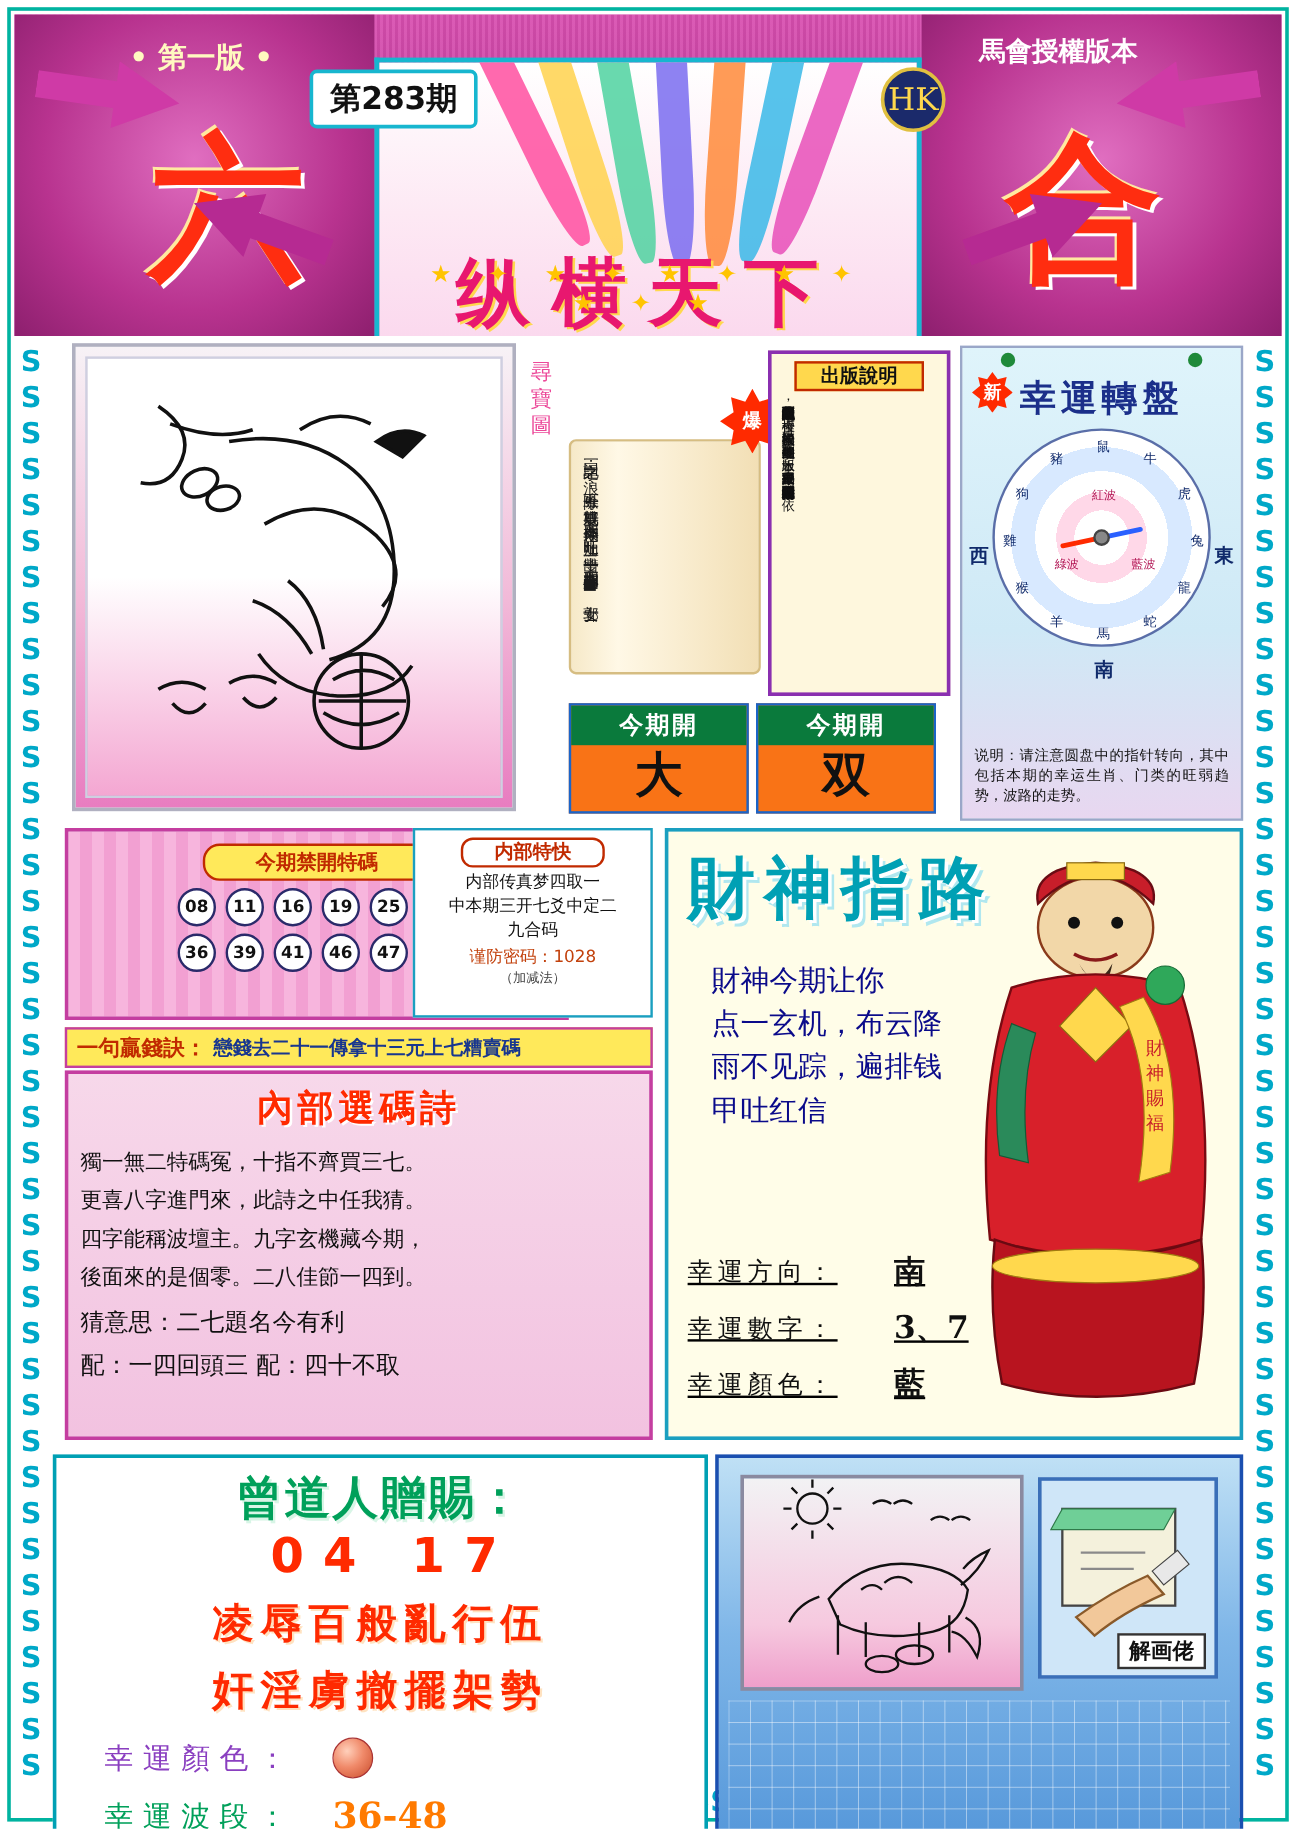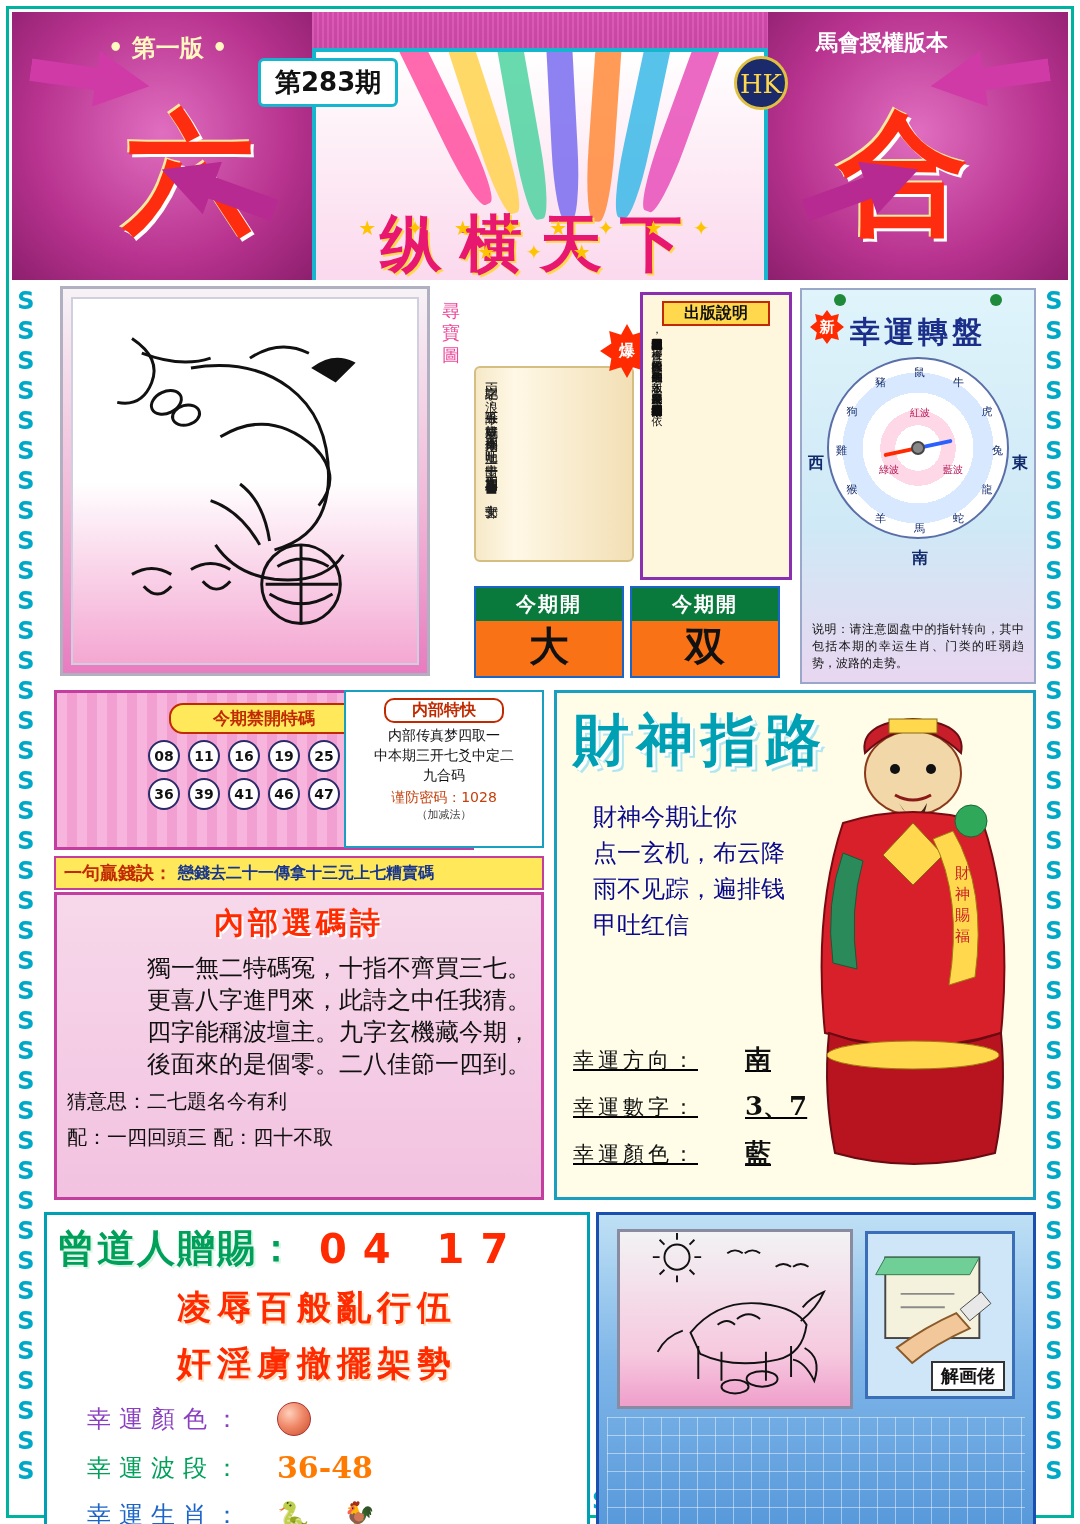--- a/index.html
+++ b/index.html
@@ -438,25 +438,24 @@
     text-align: center;
     font-size: 30px;
     font-weight: bold;
     color: #ff2a00;
     font-family: "DejaVu Serif", serif;
     text-shadow: 2px 2px 0 #ffffff;
     letter-spacing: 4px;
     margin: 2px 0 8px;
   }
   .poem-line {
-    font-size: 24px;
+    font-size: 18px;
     line-height: 32px;
     color: #101010;
     font-family: Liberation Serif, serif;
-    text-align: right;
   }
   .poem-note { font-size: 20px; line-height: 30px; color: #101010; margin-top: 6px; }
 
   
   .wealth-box {
     position: absolute;
     left: 510px; top: 404px;
     right: 0;
     height: 510px;
     background: #fffde8;
@@ -504,20 +503,21 @@
   .master-box {
     position: absolute;
     left: 0px; top: 926px;
     width: 546px; height: 372px;
     background: #ffffff;
     border: 3px solid #00a0b4;
   }
   .master-head {
     display: flex; align-items: center;
     padding: 8px 10px 0 10px;
+    flex-direction: column;
   }
   .master-name {
     font-size: 38px; font-weight: bold; color: #00a05a;
     font-family: "DejaVu Serif", serif;
     letter-spacing: 2px;
     text-shadow: 2px 2px 0 #d8f5e6;
   }
   .master-nums {
     margin-left: 22px;
     font-size: 40px; font-weight: bold; color: #ff2a00;

